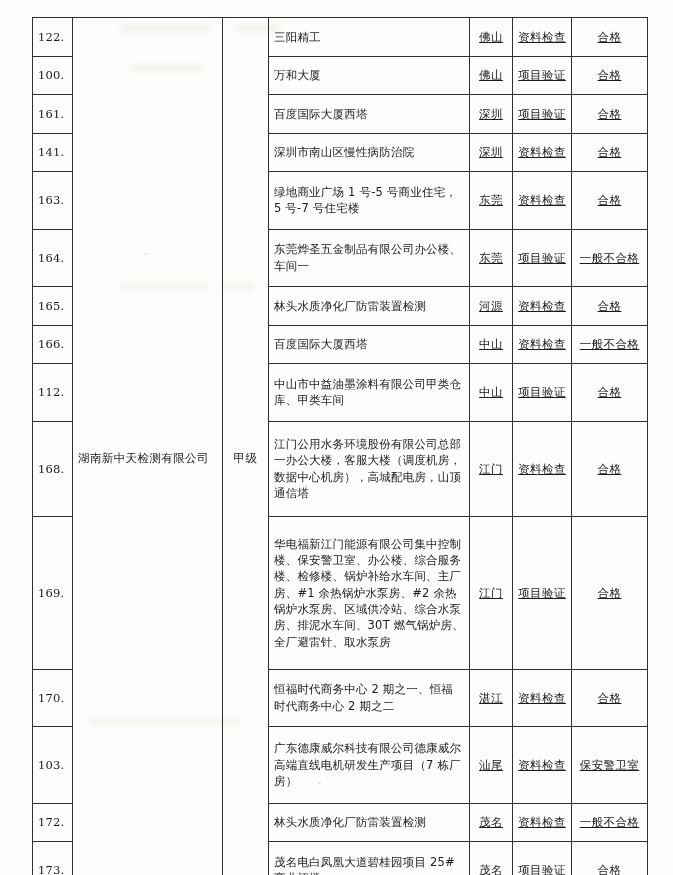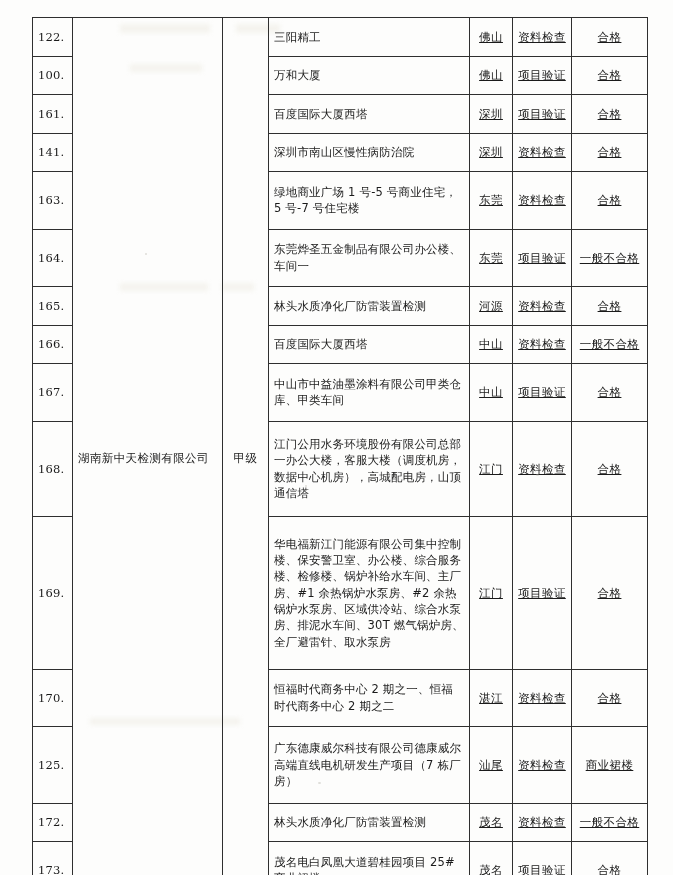--- a/index.html
+++ b/index.html
@@ -194,21 +194,21 @@
 
       <tr style="height: 38.5px;">
         <td class="idx">166.</td>
         <td class="project">百度国际大厦西塔</td>
         <td class="city">中山</td>
         <td class="type">资料检查</td>
         <td class="result">一般不合格</td>
       </tr>
 
       <tr style="height: 57.5px;">
-        <td class="idx">167.</td>
+        <td class="idx">112.</td>
         <td class="project">中山市中益油墨涂料有限公司甲类仓库、甲类车间</td>
         <td class="city">中山</td>
         <td class="type">项目验证</td>
         <td class="result">合格</td>
       </tr>
 
       <tr style="height: 95.5px;">
         <td class="idx">168.</td>
         <td class="project">江门公用水务环境股份有限公司总部一办公大楼，客服大楼（调度机房，数据中心机房），高城配电房，山顶通信塔</td>
         <td class="city">江门</td>
@@ -226,25 +226,25 @@
 
       <tr style="height: 57.5px;">
         <td class="idx">170.</td>
         <td class="project">恒福时代商务中心 2 期之一、恒福时代商务中心 2 期之二</td>
         <td class="city">湛江</td>
         <td class="type">资料检查</td>
         <td class="result">合格</td>
       </tr>
 
       <tr style="height: 76.5px;">
-        <td class="idx">125.</td>
+        <td class="idx">103.</td>
         <td class="project">广东德康威尔科技有限公司德康威尔高端直线电机研发生产项目（7 栋厂房）</td>
         <td class="city">汕尾</td>
         <td class="type">资料检查</td>
-        <td class="result">商业裙楼</td>
+        <td class="result">保安警卫室</td>
       </tr>
 
       <tr style="height: 38.5px;">
         <td class="idx">172.</td>
         <td class="project">林头水质净化厂防雷装置检测</td>
         <td class="city">茂名</td>
         <td class="type">资料检查</td>
         <td class="result">一般不合格</td>
       </tr>
 

